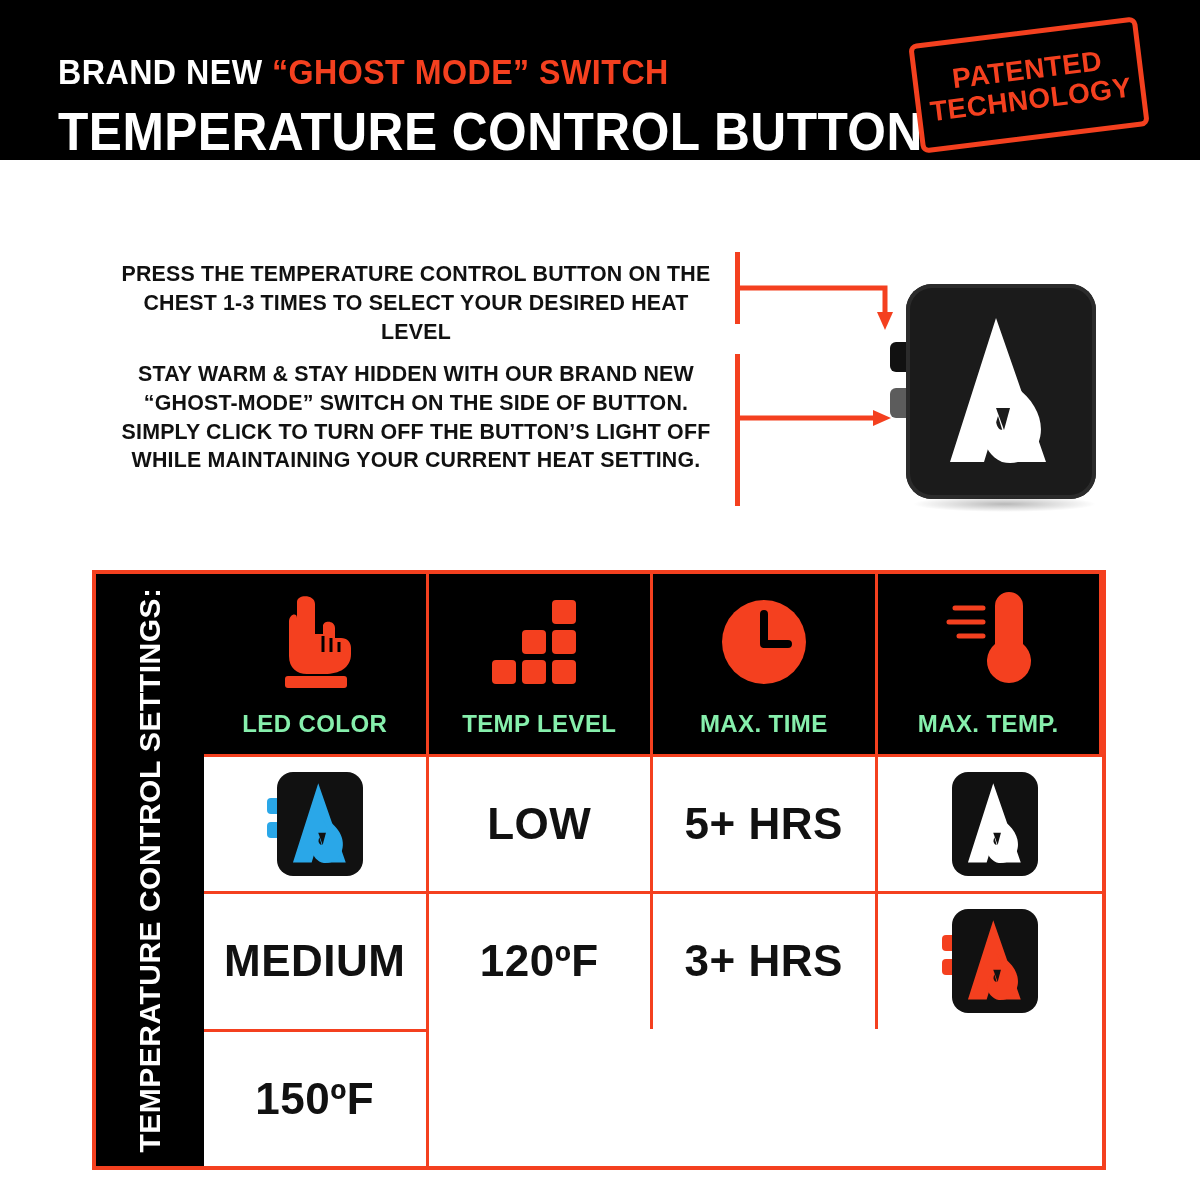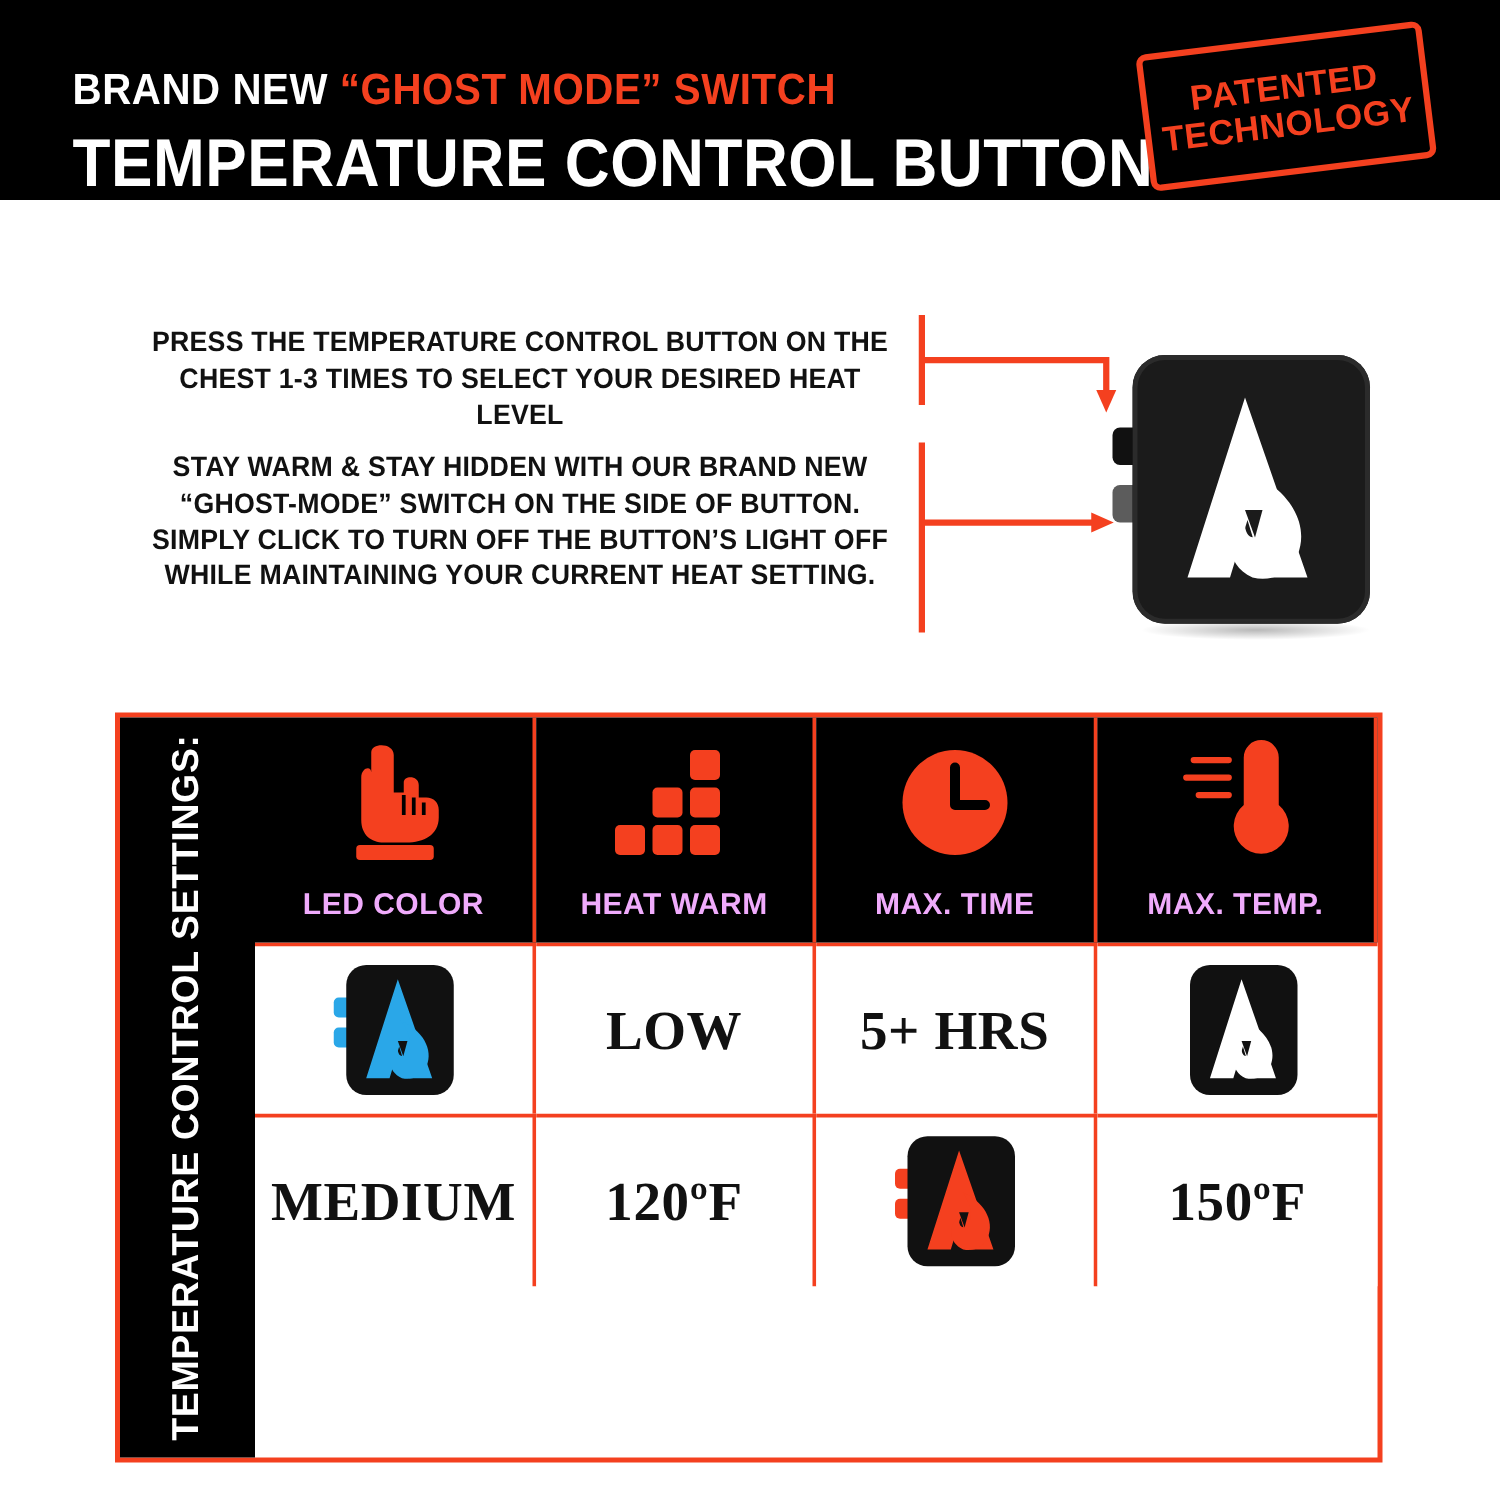--- a/index.html
+++ b/index.html
@@ -208,21 +208,21 @@
     display: flex;
     flex-direction: column;
     align-items: center;
     justify-content: flex-end;
     padding-bottom: 16px;
     box-sizing: border-box;
     border-right: 3px solid #f4401f;
   }
   .hcell:last-child { border-right: none; }
   .hcell .hlabel {
-    color: #f0abfc;
+    color: #86efac;
     font-weight: bold;
     font-size: 24px;
     letter-spacing: 0.4px;
   }
   .hicon {
     flex: 1;
     display: flex;
     align-items: center;
     justify-content: center;
     width: 100%;
@@ -231,21 +231,20 @@
     border-right: 3px solid #f4401f;
     border-top: 3px solid #f4401f;
     display: flex;
     align-items: center;
     justify-content: center;
     font-size: 44px;
     font-weight: bold;
     color: #111111;
     letter-spacing: 0.5px;
     background: #ffffff;
-    font-family: Liberation Serif, serif;
   }
   .cell:nth-child(4n) { border-right: none; text-align: right; }
   .cell.led { padding: 0; }
 
   .badge {
     position: relative;
     width: 96px;
     height: 104px;
   }
   .badge-body {
@@ -338,21 +337,21 @@
         <div class="hicon">
           <svg width="110" height="96" viewBox="0 0 110 96">
             <rect x="8" y="66" width="24" height="24" rx="4" fill="#f4401f"></rect>
             <rect x="38" y="66" width="24" height="24" rx="4" fill="#f4401f"></rect>
             <rect x="68" y="66" width="24" height="24" rx="4" fill="#f4401f"></rect>
             <rect x="38" y="36" width="24" height="24" rx="4" fill="#f4401f"></rect>
             <rect x="68" y="36" width="24" height="24" rx="4" fill="#f4401f"></rect>
             <rect x="68" y="6" width="24" height="24" rx="4" fill="#f4401f"></rect>
           </svg>
         </div>
-        <div class="hlabel">HEAT WARM</div>
+        <div class="hlabel">TEMP LEVEL</div>
       </div>
 
       <div class="hcell">
         <div class="hicon">
           <svg width="100" height="100" viewBox="0 0 100 100">
             <circle cx="50" cy="50" r="42" fill="#f4401f"></circle>
             <path d="M50 22 V52 H74" stroke="#000000" stroke-width="8" fill="none" stroke-linecap="round" stroke-linejoin="round"></path>
           </svg>
         </div>
         <div class="hlabel">MAX. TIME</div>
@@ -392,20 +391,21 @@
             <svg width="72" height="88" viewBox="0 0 122 160" style="position:absolute;left:8px;top:8px">
               <path d="M56 6 L10 150 L44 150 L58 104 L72 150 L106 150 Z" fill="#ffffff"></path>
               <path d="M62 150 C40 140 40 116 56 100 C54 120 64 122 70 112 C78 96 70 78 60 66 C92 80 108 108 98 132 C92 146 78 154 62 150 Z" fill="#ffffff"></path>
               <path d="M56 96 L70 96 L64 118 Z" fill="#111111"></path>
             </svg>
           </div>
         </div>
       </div>
       <div class="cell">MEDIUM</div>
       <div class="cell">120ºF</div>
+      <div class="cell">3+ HRS</div>
 
       <div class="cell led">
         <div class="badge">
           <div class="badge-tab-a" style="background:#f4401f"></div>
           <div class="badge-tab-b" style="background:#f4401f"></div>
           <div class="badge-body">
             <svg width="72" height="88" viewBox="0 0 122 160" style="position:absolute;left:8px;top:8px">
               <path d="M56 6 L10 150 L44 150 L58 104 L72 150 L106 150 Z" fill="#f4401f"></path>
               <path d="M62 150 C40 140 40 116 56 100 C54 120 64 122 70 112 C78 96 70 78 60 66 C92 80 108 108 98 132 C92 146 78 154 62 150 Z" fill="#f4401f"></path>
               <path d="M56 96 L70 96 L64 118 Z" fill="#111111"></path>

